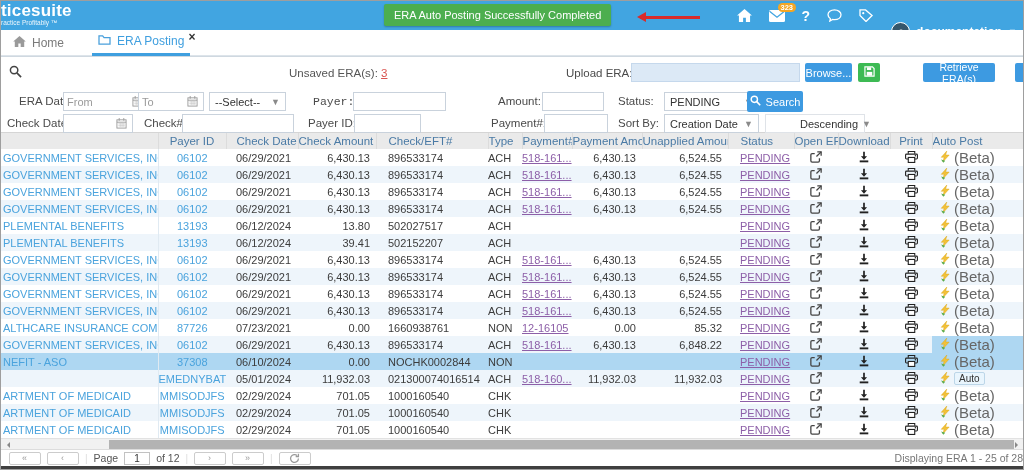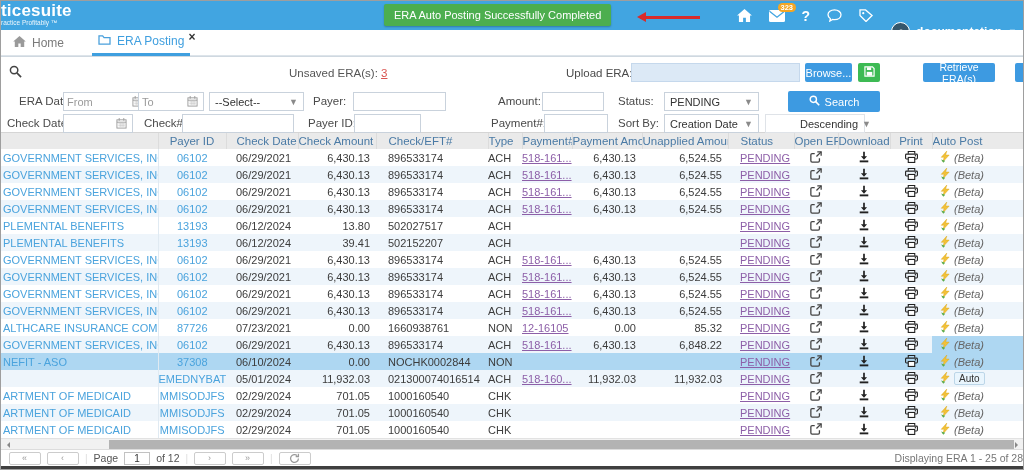--- a/index.html
+++ b/index.html
@@ -59,21 +59,21 @@
   .c-right { text-align:right; padding-right:6px; }
   .c-center { text-align:center; }
   .pad2 { padding-left:2px; }
   .pad8 { padding-left:10px; }
   .pad12 { padding-left:12px; }
   td.bl, th.bl { border-left:1px solid #e0eaf2;margin-left:20px; }
   .lnk-blue { color:#4aa3dd; cursor:pointer; }
   .lnk-purple { color:#8d5fa8; text-decoration:underline; cursor:pointer; }
   .icell { text-align:center; cursor:pointer; }
   .autocell { display:flex; align-items:center; gap:3px; padding-left:8px; }
-  .beta { color:#666; font-size:11px;font-style:italic; }
+  .beta { color:#666; font-size:15px; }
   .auto-tip { background:#e9f5fd; border:1px solid #bcd6e8; border-radius:2px; padding:0 4px; font-size:10px; color:#333; }
   td.hl { background:#aed7f2 !important; }
 
   
   .hscroll { position:relative; height:11px; background:#f1f1f1; border-top:1px solid #e2e2e2; }
   .hthumb { position:absolute; left:108px; top:1px; width:905px; height:9px; background:#b3b3b3; cursor:pointer; }
   .harrow { position:absolute; top:2.5px; width:0; height:0; border:3.5px solid transparent; }
   .harrow.left { left:3px; border-right-color:#888; }
   .harrow.right { right:2px; border-left-color:#888; }
   .pagerbar { position:relative; height:17px; background:#fff; border-top:1px solid #dcdcdc; display:flex; align-items:center; gap:6px; padding-left:8px; font-size:10.5px; color:#555; }
@@ -201,34 +201,34 @@
       <input placeholder="To" style="">
       <span class="cal">
           <svg width="11" height="11" viewBox="0 0 12 12">
             <rect x="1" y="2" width="10" height="9" fill="none" stroke="#9a9a9a"></rect>
             <path d="M1 4.6h10" stroke="#9a9a9a"></path>
             <path d="M3.5 0v3M8.5 0v3" stroke="#9a9a9a"></path>
             <path d="M2.5 6.4h7M2.5 8.4h7M4.6 5v5M6.6 5v5M8.6 5v5" stroke="#c4c4c4" stroke-width=".7"></path>
           </svg>
         </span>
     </span>
-    <span class="f-select" style="left:208px; top:35px; width:95px;">
+    <span class="f-select" style="left:208px; top:35px; width:77px;">
       <span>--Select--</span>
         <span class="arr">▼</span>
     </span>
-    <div class="abs" style="left:312px; top:38px;">Payer:</div>
+    <div class="abs" style="left:312px; top:38px;font-family:Liberation Mono, monospace;">Payer:</div>
     <input class="f-input" style="position: absolute; left: 352px; top: 35px; width: 93px;">
     <div class="abs" style="left:497px; top:38px;">Amount:</div>
     <input class="f-input" style="position: absolute; left: 541px; top: 35px; width: 62px;">
     <div class="abs" style="left:617px; top:38px;">Status:</div>
     <span class="f-select" style="left:663px; top:35px; width:95px;">
       <span>PENDING</span>
         <span class="arr">▼</span>
     </span>
-    <button class="btn-blue" style="left:787px; top:34px; width:92px; height:21px;">
+    <button class="btn-blue" style="left:746px; top:34px; width:56px; height:21px;">
       <span>
         <svg width="11" height="11" viewBox="0 0 14 14">
             <circle cx="5.5" cy="5.5" r="4" fill="none" stroke="#fff" stroke-width="1.8"></circle>
             <path d="M8.5 8.5L13 13" stroke="#fff" stroke-width="2"></path>
           </svg>
       </span>
       <span>Search</span>
     </button>
 
     <div class="abs" style="left:6px; top:60px;">Check Date:</div>

